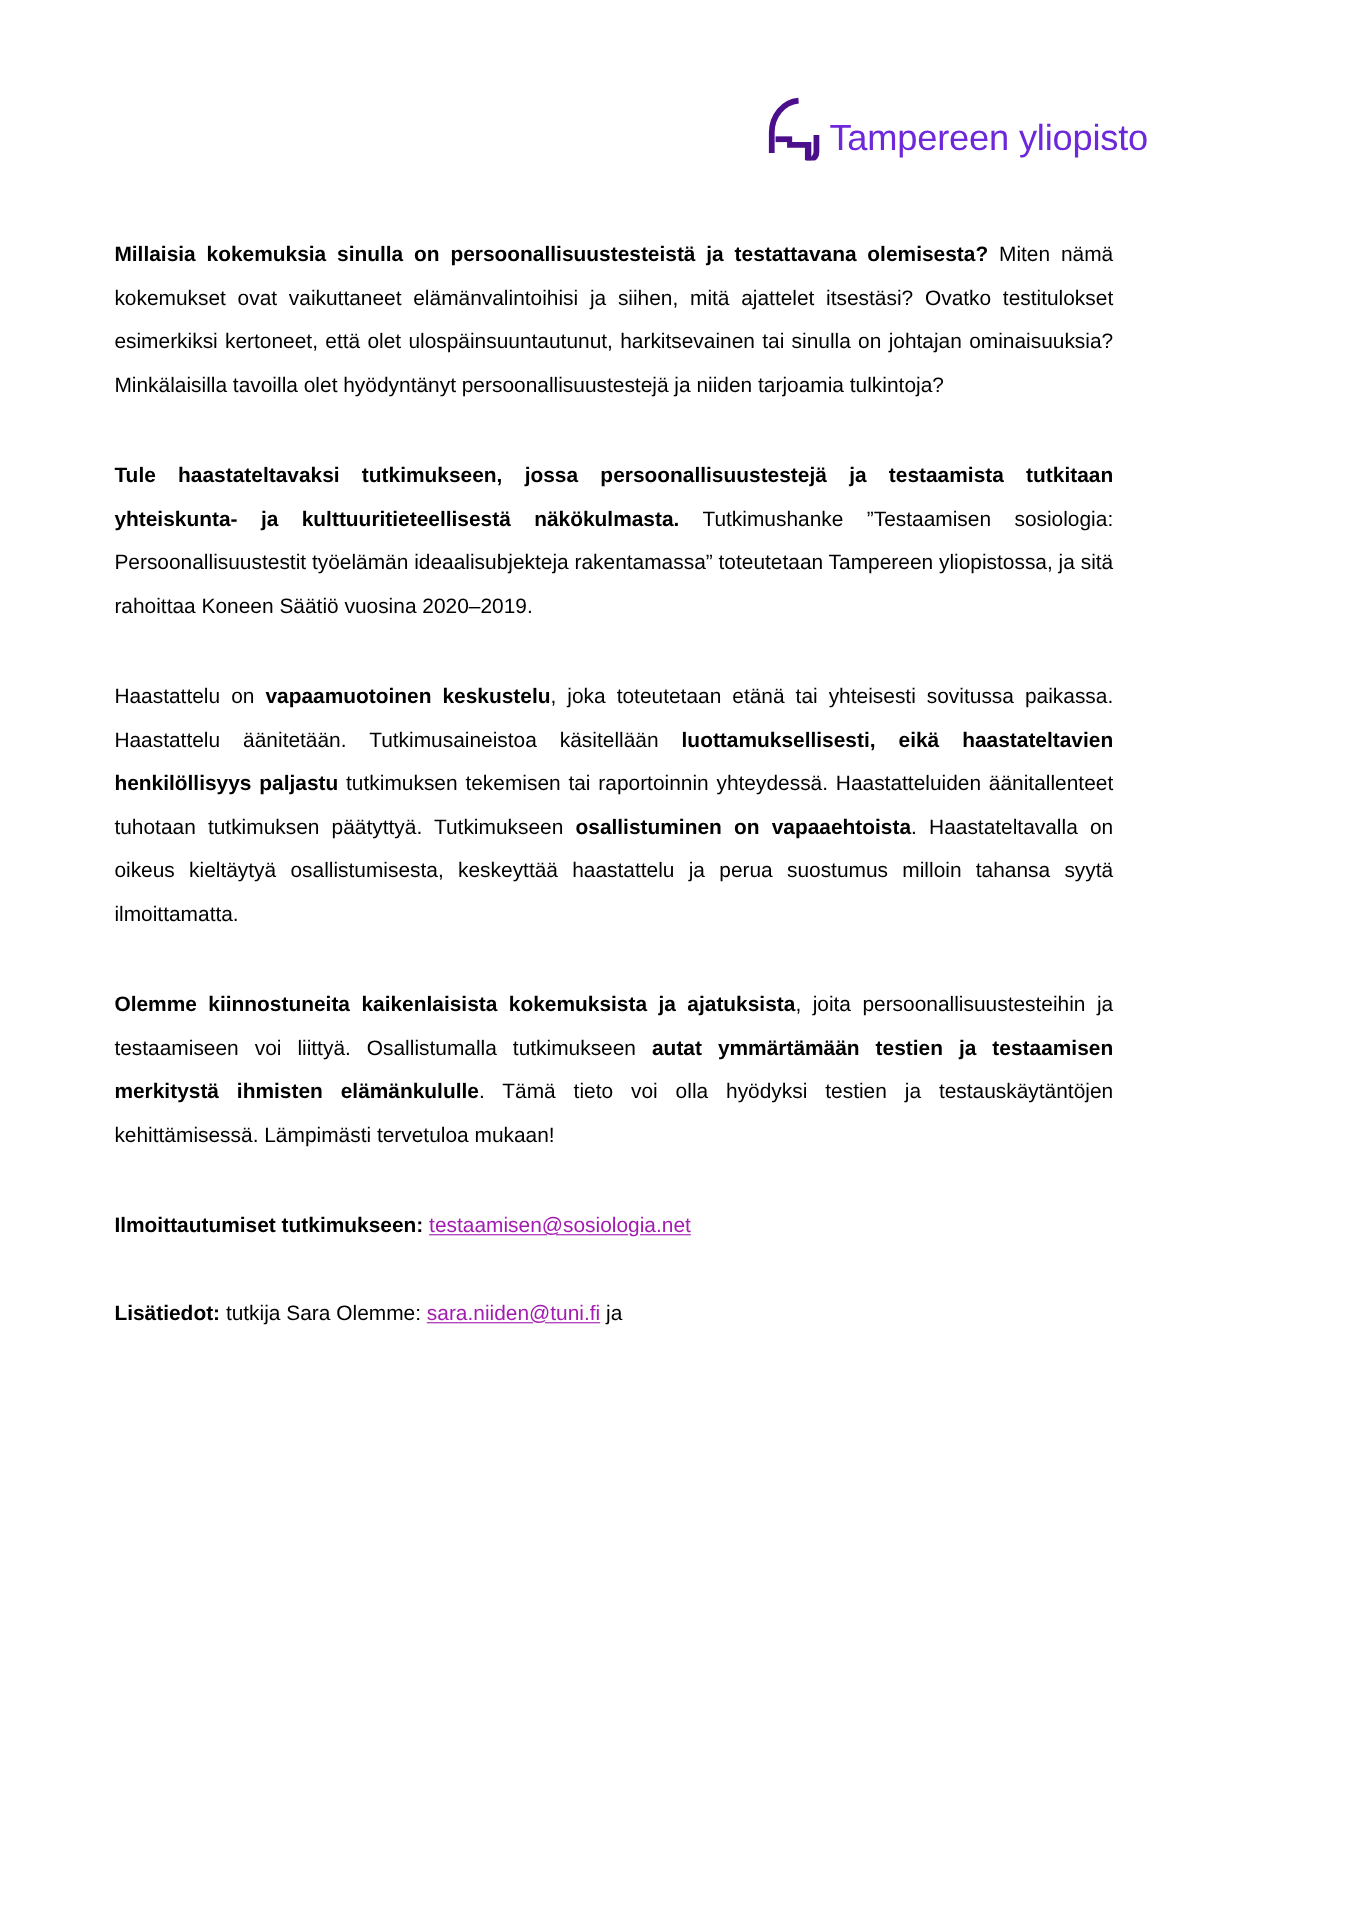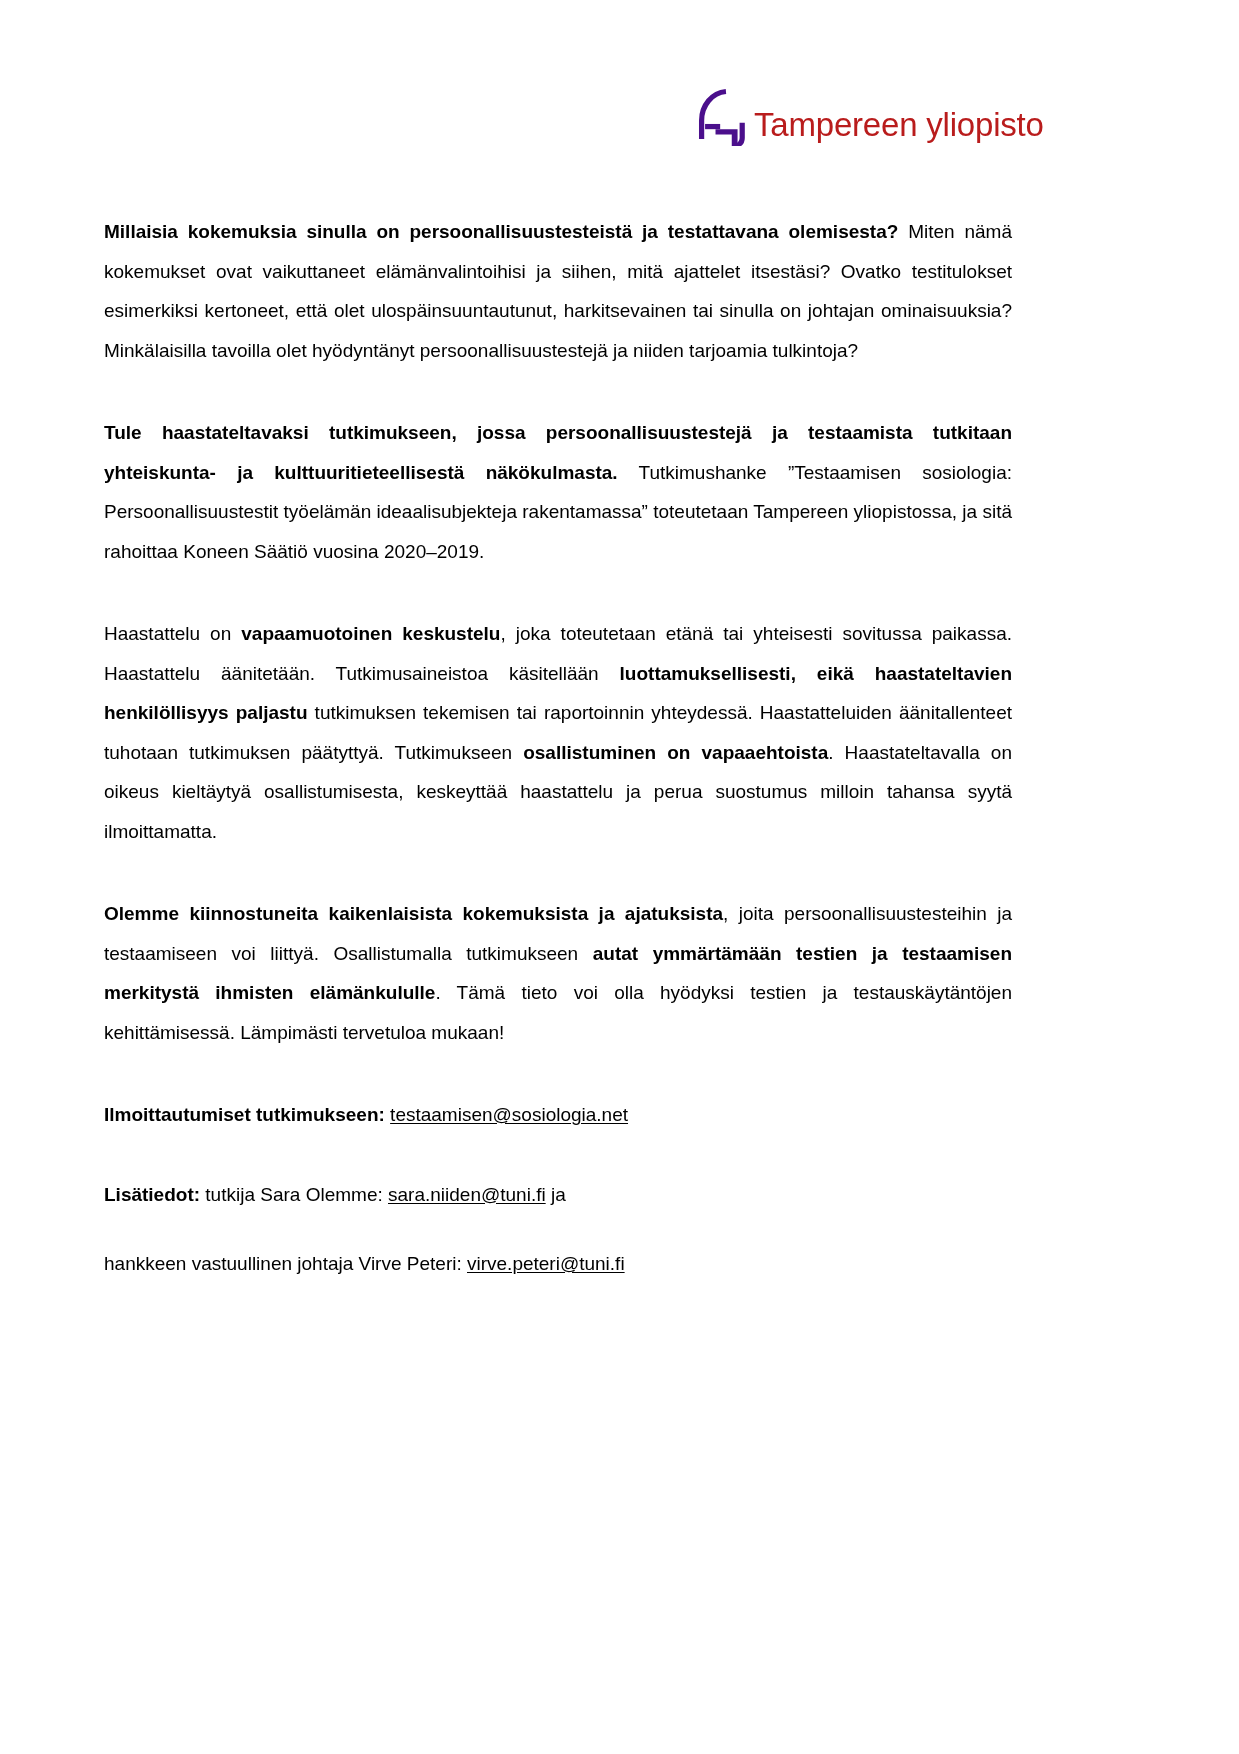--- a/index.html
+++ b/index.html
@@ -38,21 +38,21 @@
     height: 58px;
     margin-right: 6px;
     flex: 0 0 auto;
     display: block;
   }
   .logo-wordmark {
     font-family: "Liberation Sans", sans-serif;
     font-size: 33px;
     font-weight: 400;
     letter-spacing: -0.2px;
-    color: #b91c1c;
+    color: #6d28d9;
     line-height: 1;
     padding-bottom: 5px;
     white-space: nowrap;
   }
 
   
   .content {
     position: absolute;
     left: 104px;
     top: 212px;
@@ -70,21 +70,21 @@
     font-weight: 400;
   }
   p.para.gap-lg { margin-top: 43px; }
   p.para.gap-md { margin-top: 40px; }
   p.para.gap-sm { margin-top: 30px; }
   p.para.no-just { text-align: left; }
   b, .b {
     font-weight: 700;
   }
   a.email {
-    color: #000000;
+    color: #a21caf;
     text-decoration: underline;
     text-underline-offset: 2px;
   }
   .linkline {
     font-size: 23.5px;
     line-height: 39.5px;
     text-align: left;
   }
 </style>
 </head>
@@ -113,16 +113,15 @@
     <p class="para gap-lg"><b>Tule haastateltavaksi tutkimukseen, jossa persoonallisuustestejä ja testaamista tutkitaan yhteiskunta- ja kulttuuritieteellisestä näkökulmasta.</b><span> Tutkimushanke ”Testaamisen sosiologia: Persoonallisuustestit työelämän ideaalisubjekteja rakentamassa” toteutetaan Tampereen yliopistossa, ja sitä rahoittaa Koneen Säätiö vuosina 2020–2019.</span></p>
 
     <p class="para gap-lg"><span>Haastattelu on </span><b>vapaamuotoinen keskustelu</b><span>, joka toteutetaan etänä tai yhteisesti sovitussa paikassa. Haastattelu äänitetään. Tutkimusaineistoa käsitellään </span><b>luottamuksellisesti, eikä haastateltavien henkilöllisyys paljastu</b><span> tutkimuksen tekemisen tai raportoinnin yhteydessä. Haastatteluiden äänitallenteet tuhotaan tutkimuksen päätyttyä. Tutkimukseen </span><b>osallistuminen on vapaaehtoista</b><span>. Haastateltavalla on oikeus kieltäytyä osallistumisesta, keskeyttää haastattelu ja perua suostumus milloin tahansa syytä ilmoittamatta.</span></p>
 
     <p class="para gap-lg"><b>Olemme kiinnostuneita kaikenlaisista kokemuksista ja ajatuksista</b><span>, joita persoonallisuustesteihin ja testaamiseen voi liittyä. Osallistumalla tutkimukseen </span><b>autat ymmärtämään testien ja testaamisen merkitystä ihmisten elämänkululle</b><span>. Tämä tieto voi olla hyödyksi testien ja testauskäytäntöjen kehittämisessä. Lämpimästi tervetuloa mukaan!</span></p>
 
     <p class="para no-just gap-lg linkline"><b>Ilmoittautumiset tutkimukseen:</b>&nbsp;<a class="email" href="#">testaamisen@sosiologia.net</a></p>
 
     <p class="para no-just gap-md linkline"><b>Lisätiedot:</b><span> tutkija Sara Olemme: </span><a class="email" href="#">sara.niiden@tuni.fi</a><span> ja</span></p>
 
-    <p class="para no-just gap-sm linkline"><span>hankkeen vastuullinen johtaja Virve Peteri: </span><a class="email" href="#">virve.peteri@tuni.fi</a></p>
 
   </div>
 </div>
 
 </body></html>

